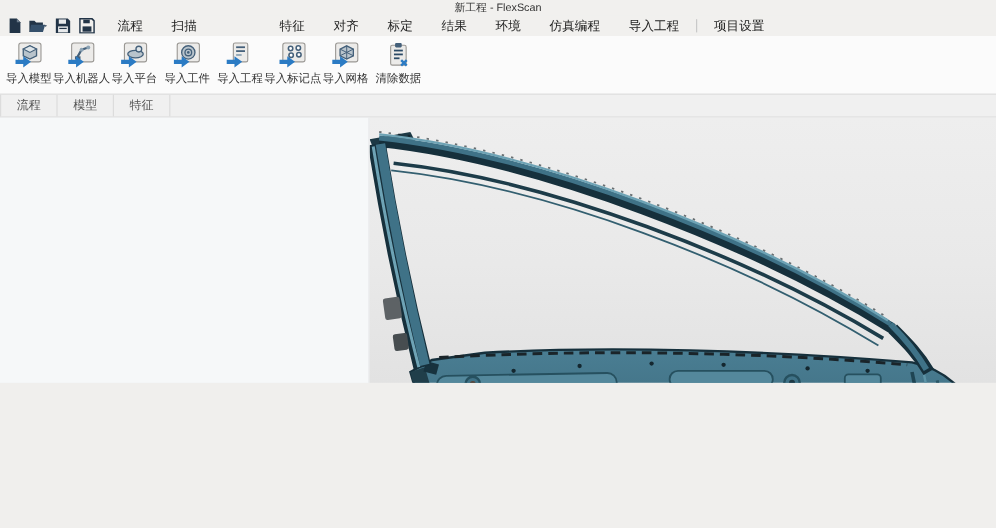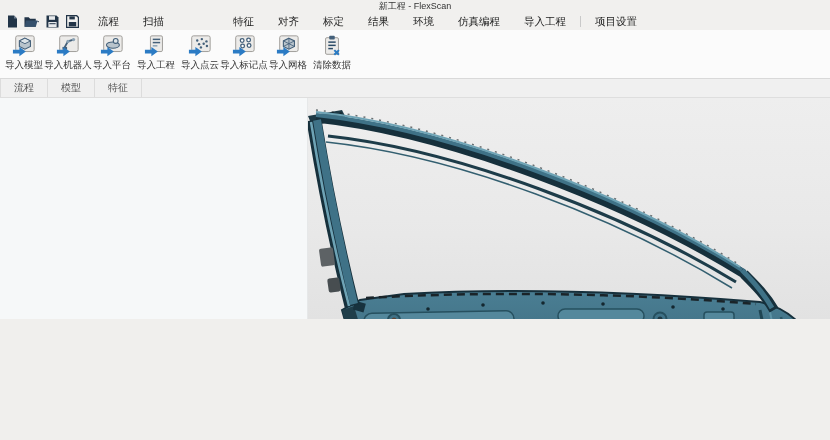--- a/index.html
+++ b/index.html
@@ -125,48 +125,42 @@
     <div class="rbtn">
       <svg class="ric" viewBox="0 0 26 26">
         <rect x="4" y="2" width="20" height="17" rx="2" fill="#ecebe9" stroke="#9a9894"></rect>
         <ellipse cx="14" cy="12" rx="7" ry="3.4" fill="#b9c4cc" stroke="#44607a" stroke-width="1.2"></ellipse>
         <circle cx="17" cy="7.5" r="2.6" fill="#dde4e8" stroke="#44607a" stroke-width="1.2"></circle>
         <path d="M1 17 h7 v-3 l7 5 -7 5 v-3 H1 z" fill="#2b7bc4"></path>
       </svg>
       <span class="rlabel">导入平台</span>
     </div>
 
+    <div class="rbtn">
+      <svg class="ric" viewBox="0 0 26 26">
+        <rect x="4" y="2" width="20" height="17" rx="2" fill="#ecebe9" stroke="#9a9894"></rect>
+        <circle cx="14" cy="10.5" r="6" fill="#b9c4cc" stroke="#44607a" stroke-width="1.2"></circle>
+        <circle cx="14" cy="10.5" r="3" fill="none" stroke="#44607a" stroke-width="1.2"></circle>
+        <circle cx="14" cy="10.5" r="1.2" fill="#44607a"></circle>
+        <path d="M1 17 h7 v-3 l7 5 -7 5 v-3 H1 z" fill="#2b7bc4"></path>
+      </svg>
+      <span class="rlabel">导入工件</span>
+    </div>
 
     <div class="rbtn">
       <svg class="ric" viewBox="0 0 26 26">
         <rect x="7" y="2" width="13" height="17" rx="1.5" fill="#ecebe9" stroke="#9a9894"></rect>
         <rect x="9.5" y="5" width="8" height="1.6" fill="#44607a"></rect>
         <rect x="9.5" y="8.5" width="8" height="1.6" fill="#44607a"></rect>
         <rect x="9.5" y="12" width="5" height="1.6" fill="#8ba2b4"></rect>
         <path d="M1 17 h7 v-3 l7 5 -7 5 v-3 H1 z" fill="#2b7bc4"></path>
       </svg>
       <span class="rlabel">导入工程</span>
     </div>
 
-    <div class="rbtn">
-      <svg class="ric" viewBox="0 0 26 26">
-        <rect x="4" y="2" width="20" height="17" rx="2" fill="#ecebe9" stroke="#9a9894"></rect>
-        <g fill="#44607a">
-          <circle cx="10" cy="7" r="1.3"></circle>
-            <circle cx="15" cy="5.5" r="1.3"></circle>
-            <circle cx="20" cy="8" r="1.3"></circle>
-          <circle cx="12" cy="11" r="1.3"></circle>
-            <circle cx="17" cy="10.5" r="1.3"></circle>
-            <circle cx="20.5" cy="13" r="1.3"></circle>
-          <circle cx="14" cy="14.5" r="1.3"></circle>
-        </g>
-        <path d="M1 17 h7 v-3 l7 5 -7 5 v-3 H1 z" fill="#2b7bc4"></path>
-      </svg>
-      <span class="rlabel">导入点云</span>
-    </div>
 
     <div class="rbtn">
       <svg class="ric" viewBox="0 0 26 26">
         <rect x="4" y="2" width="20" height="17" rx="2" fill="#ecebe9" stroke="#9a9894"></rect>
         <g fill="#fff" stroke="#44607a" stroke-width="1.4">
           <circle cx="11" cy="7" r="2"></circle>
             <circle cx="18" cy="6.5" r="2"></circle>
           <circle cx="11.5" cy="13" r="2"></circle>
             <circle cx="18.5" cy="12.5" r="2"></circle>
         </g>

